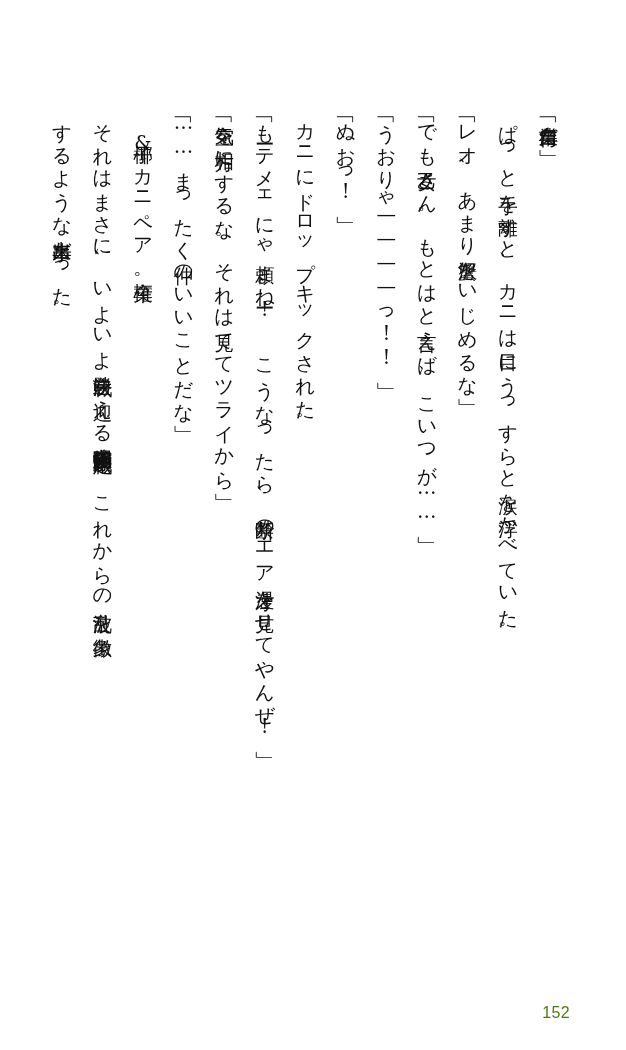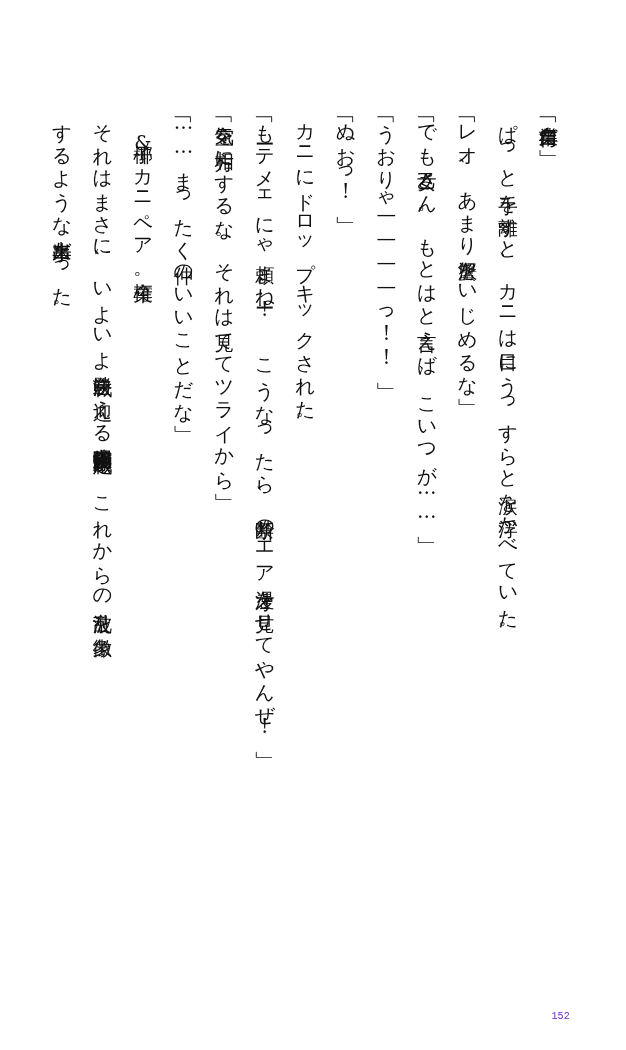--- a/index.html
+++ b/index.html
@@ -38,23 +38,23 @@
   .line.blank {
     color: transparent;
   }
   .indent {
     padding-top: 20px;
   }
   .page-number {
     position: absolute;
     bottom: 28px;
     right: 56px;
-    font-size: 10px;
-    font-family: Liberation Mono, monospace;
-    color: #6d28d9;
+    font-size: 16px;
+    font-family: Liberation Sans, sans-serif;
+    color: #4d7c0f;
     letter-spacing: 0.02em;
   }
 </style>
 </head>
 <body>
 
 <div class="page">
 
   <div class="text-block">
     <span class="line">「自業自得だ」</span>

